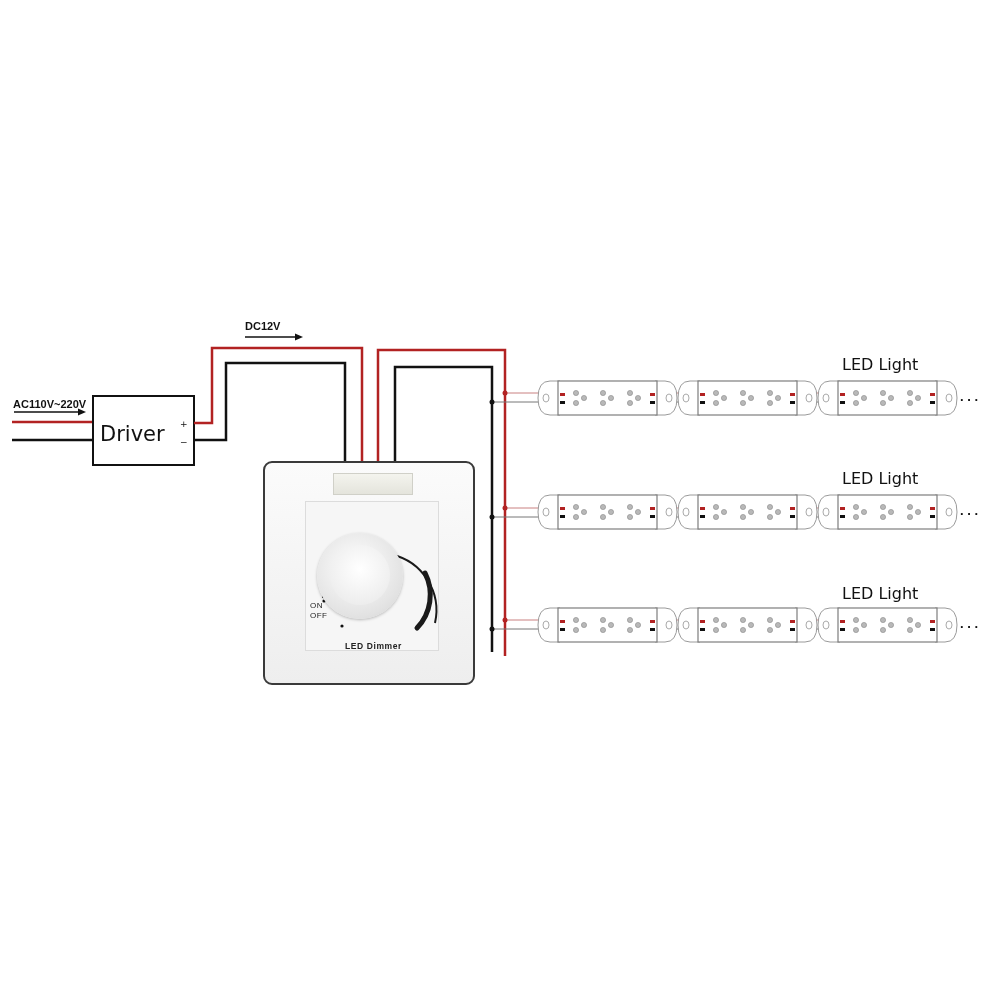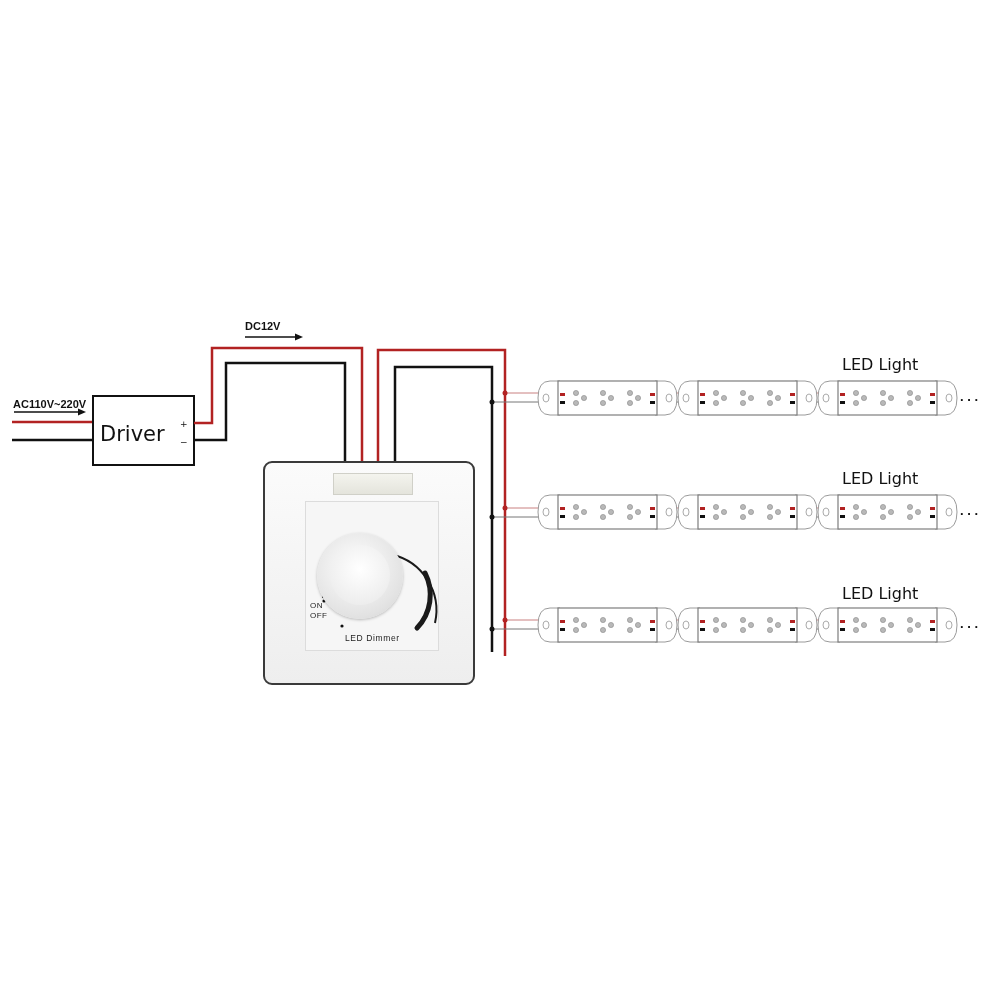--- a/index.html
+++ b/index.html
@@ -14,21 +14,21 @@
   .dimmer-window { position: absolute; left: 68px; top: 10px; width: 78px; height: 20px;
                    background: linear-gradient(180deg,#f4f4ee,#e4e4dc); border: 1px solid #d0d0c8; }
   .dimmer-inner { position: absolute; left: 40px; top: 38px; width: 132px; height: 148px;
                   border: 1px solid #dcdcdc; background: #f6f6f6; }
   .knob-outer { position: absolute; left: 52px; top: 70px; width: 86px; height: 86px; border-radius: 50%;
                 background: radial-gradient(circle at 45% 40%, #ffffff, #e2e2e2 70%, #cfcfcf);
                 box-shadow: 0 1px 3px rgba(0,0,0,0.25); }
   .knob-inner { position: absolute; left: 13px; top: 12px; width: 60px; height: 60px; border-radius: 50%;
                 background: radial-gradient(circle at 50% 40%, #ffffff, #ececec 80%); }
   .dim-text { position: absolute; font-size: 8px; color: #222; letter-spacing: 0.5px; }
-  .dim-title { position: absolute; left: 80px; top: 170px; font-size: 8.5px; font-weight: normal; color: #222; letter-spacing: 0.6px; }
+  .dim-title { position: absolute; left: 80px; top: 178px; font-size: 8.5px; font-weight: bold; color: #222; letter-spacing: 0.6px; }
 </style>
 </head>
 <body>
 
 <svg id="diagram" width="1000" height="1000" viewBox="0 0 1000 1000" xmlns="http://www.w3.org/2000/svg">
   <defs>
     <g id="led-module">
 
       <path d="M2,0 L-8,0 Q-20,0 -20,17 Q-20,34 -8,34 L2,34" fill="#fff" stroke="#9a9a9a" stroke-width="1"></path>
       <path d="M97,0 L107,0 Q119,0 119,17 Q119,34 107,34 L97,34" fill="#fff" stroke="#9a9a9a" stroke-width="1"></path>

